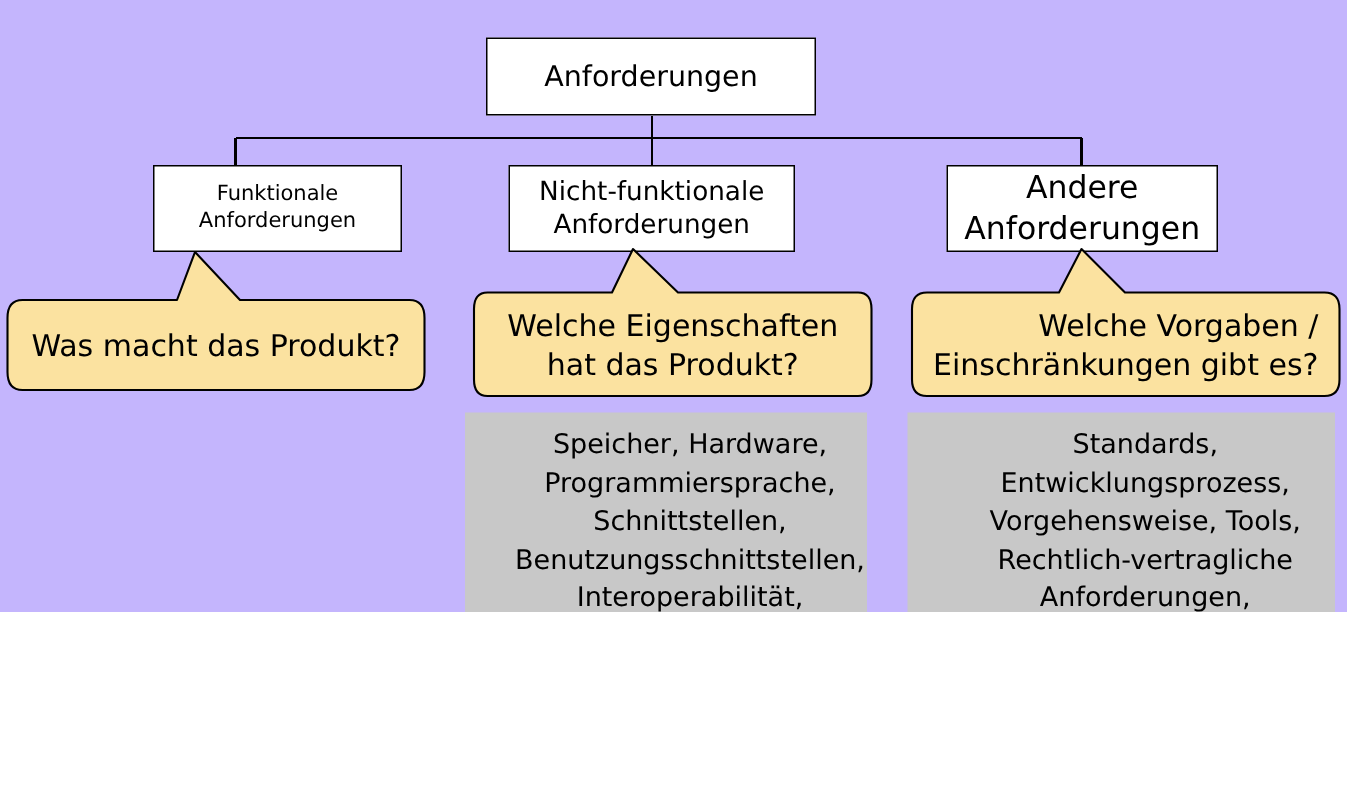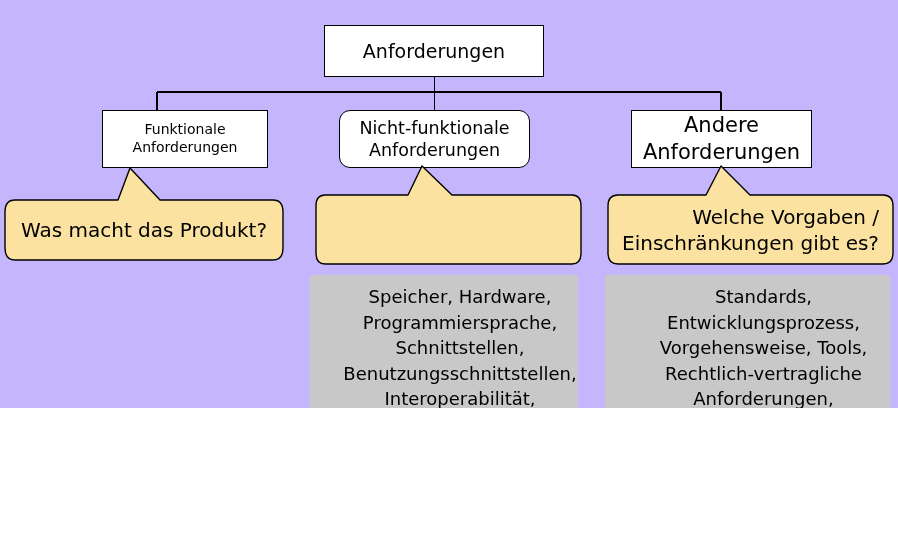--- a/index.html
+++ b/index.html
@@ -58,21 +58,20 @@
     height: 58px;
     font-size: 14px;
     margin-left: 28px;
   }
   #box-nichtfunktionale {
     left: 339px;
     top: 110px;
     width: 191px;
     height: 58px;
     font-size: 17.5px;
-    border-radius: 11px;
   }
   #box-andere {
     left: 631px;
     top: 110px;
     width: 181px;
     height: 58px;
     font-size: 21px;
   }
 
   
@@ -187,20 +186,22 @@
                Q 4 104 13 104
                L 260 104
                Q 269 104 269 93
                L 269 46
                Q 269 35 260 35
                L 140 35
                L 110 6
                L 96 35
                Z" fill="#FBE2A0" stroke="#000000" stroke-width="1.4" stroke-linejoin="round"></path>
     </svg>
+    <div class="callout-text" style="left:4px; top:35px; width:265px; height:69px;">Welche Eigenschaften
+hat das Produkt?</div>
   </div>
 
   <div class="callout" id="callout-3">
     <svg width="298" height="108" viewBox="0 0 298 108">
       <path d="M 18 35
                Q 8 35 8 46
                L 8 93
                Q 8 104 18 104
                L 283 104
                Q 293 104 293 93

